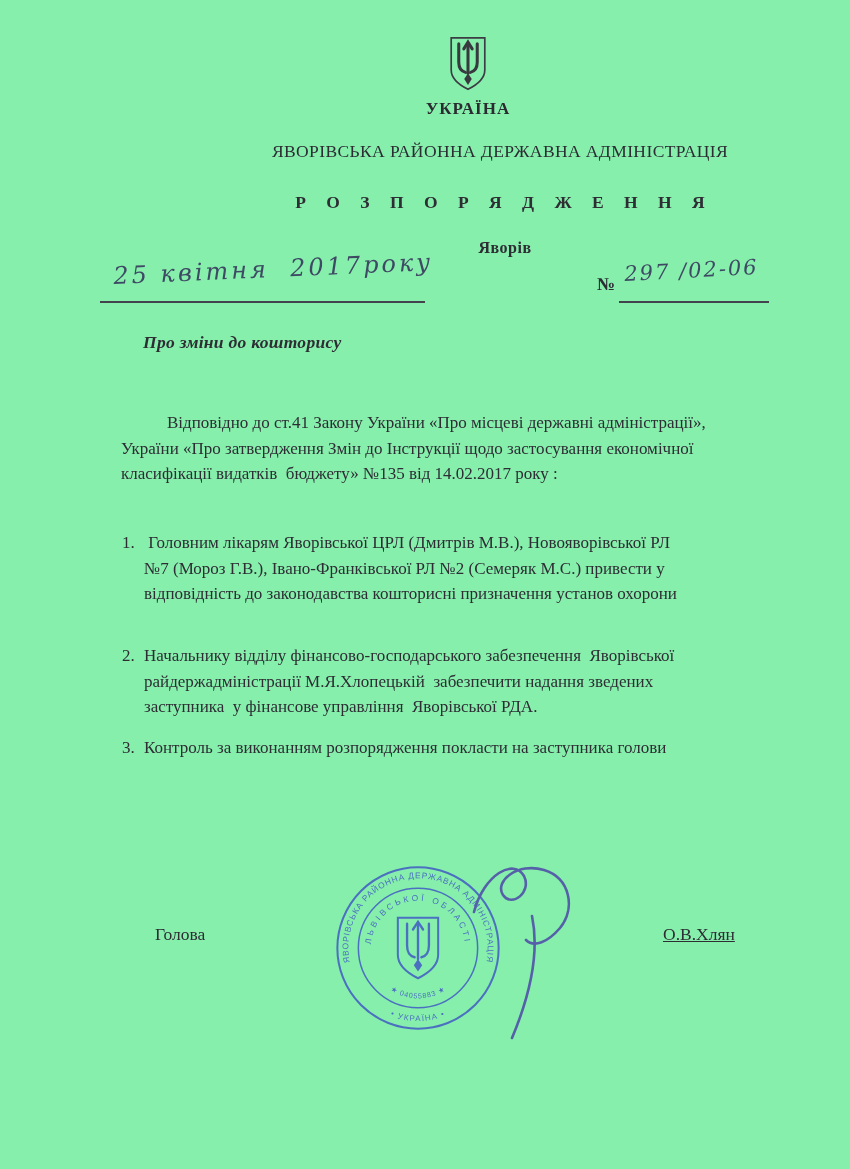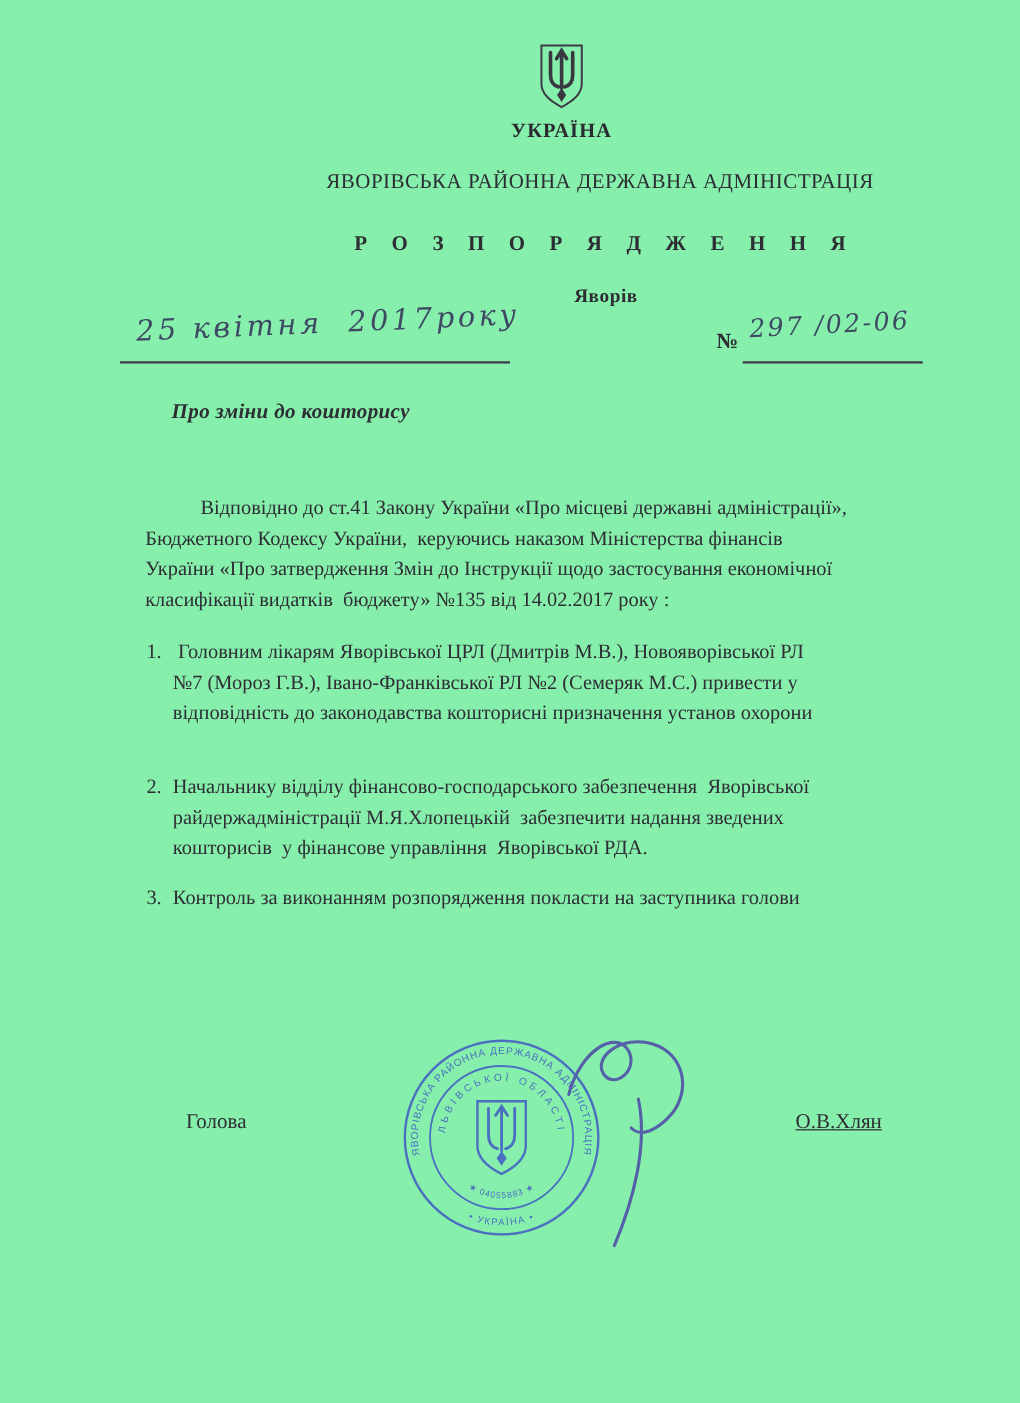--- a/index.html
+++ b/index.html
@@ -92,40 +92,39 @@
   <div class="doc-number-field">
     <span class="number-label">№</span>
     <span class="number-underline"></span>
     <span class="handwritten-number">297 /02-06</span>
   </div>
 
   <div class="subject-title">Про зміни до кошторису</div>
 
   <div class="intro">
     <div class="line first">Відповідно до ст.41 Закону України «Про місцеві державні адміністрації»,</div>
-    <div class="line">Бюджетного Кодексу України,  керуючись наказом Міністерства фінансів</div>
     <div class="line">України «Про затвердження Змін до Інструкції щодо застосування економічної</div>
     <div class="line">класифікації видатків  бюджету» №135 від 14.02.2017 року :</div>
   </div>
 
   <div class="directive-list">
     <div class="list-item" style="top:0">
       <div class="item-num">1.</div>
       <div class="item-lines">
         <div class="line"> Головним лікарям Яворівської ЦРЛ (Дмитрів М.В.), Новояворівської РЛ</div>
         <div class="line">№7 (Мороз Г.В.), Івано-Франківської РЛ №2 (Семеряк М.С.) привести у</div>
         <div class="line">відповідність до законодавства кошторисні призначення установ охорони</div>
       </div>
     </div>
     <div class="list-item" style="top:113px">
       <div class="item-num">2.</div>
       <div class="item-lines">
         <div class="line">Начальнику відділу фінансово-господарського забезпечення  Яворівської</div>
         <div class="line">райдержадміністрації М.Я.Хлопецькій  забезпечити надання зведених</div>
-        <div class="line">кошторисів  у фінансове управління  Яворівської РДА.</div>
+        <div class="line">заступника  у фінансове управління  Яворівської РДА.</div>
       </div>
     </div>
     <div class="list-item" style="top:205px">
       <div class="item-num">3.</div>
       <div class="item-lines">
         <div class="line">Контроль за виконанням розпорядження покласти на заступника голови</div>
       </div>
     </div>
   </div>
 

